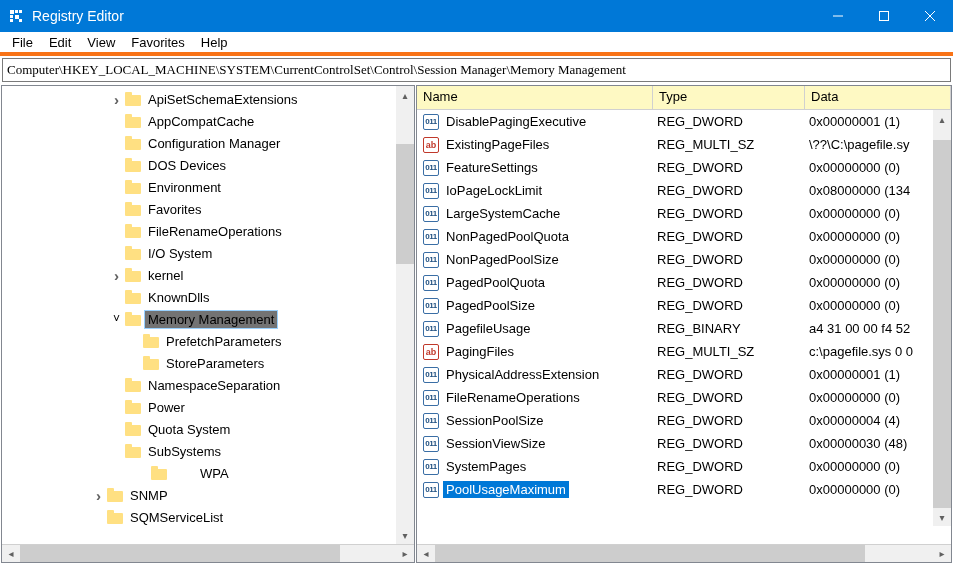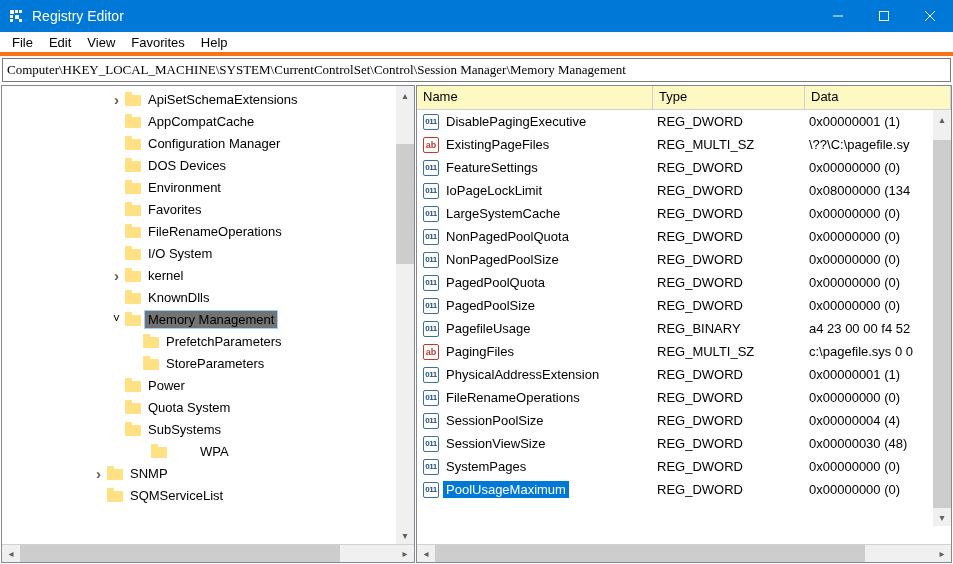--- a/index.html
+++ b/index.html
@@ -164,20 +164,25 @@
             <span class="label">PrefetchParameters</span>
           </div>
           <div class="tree-row" style="padding-left: 126px;">
             <span class="exp"></span>
             <span class="folder-icon"></span>
             <span class="label">StoreParameters</span>
           </div>
           <div class="tree-row" style="padding-left: 108px;">
             <span class="exp"></span>
             <span class="folder-icon"></span>
+            <span class="label">NamespaceSeparation</span>
+          </div>
+          <div class="tree-row" style="padding-left: 108px;">
+            <span class="exp"></span>
+            <span class="folder-icon"></span>
             <span class="label">Power</span>
           </div>
           <div class="tree-row" style="padding-left: 108px;">
             <span class="exp"></span>
             <span class="folder-icon"></span>
             <span class="label">Quota System</span>
           </div>
           <div class="tree-row" style="padding-left: 108px;">
             <span class="exp"></span>
             <span class="folder-icon"></span>
@@ -295,21 +300,21 @@
             </div>
             <div class="col-type">REG_DWORD</div>
             <div class="col-data">0x00000000 (0)</div>
           </div>
           <div class="value-row">
             <div class="col-name">
               <span class="vicon bin">011</span>
               <span class="vname">PagefileUsage</span>
             </div>
             <div class="col-type">REG_BINARY</div>
-            <div class="col-data">a4 23 00 00 f4 52</div>
+            <div class="col-data">a4 31 00 00 f4 52</div>
           </div>
           <div class="value-row">
             <div class="col-name">
               <span class="vicon str">ab</span>
               <span class="vname">PagingFiles</span>
             </div>
             <div class="col-type">REG_MULTI_SZ</div>
             <div class="col-data">c:\pagefile.sys 0 0</div>
           </div>
           <div class="value-row">

